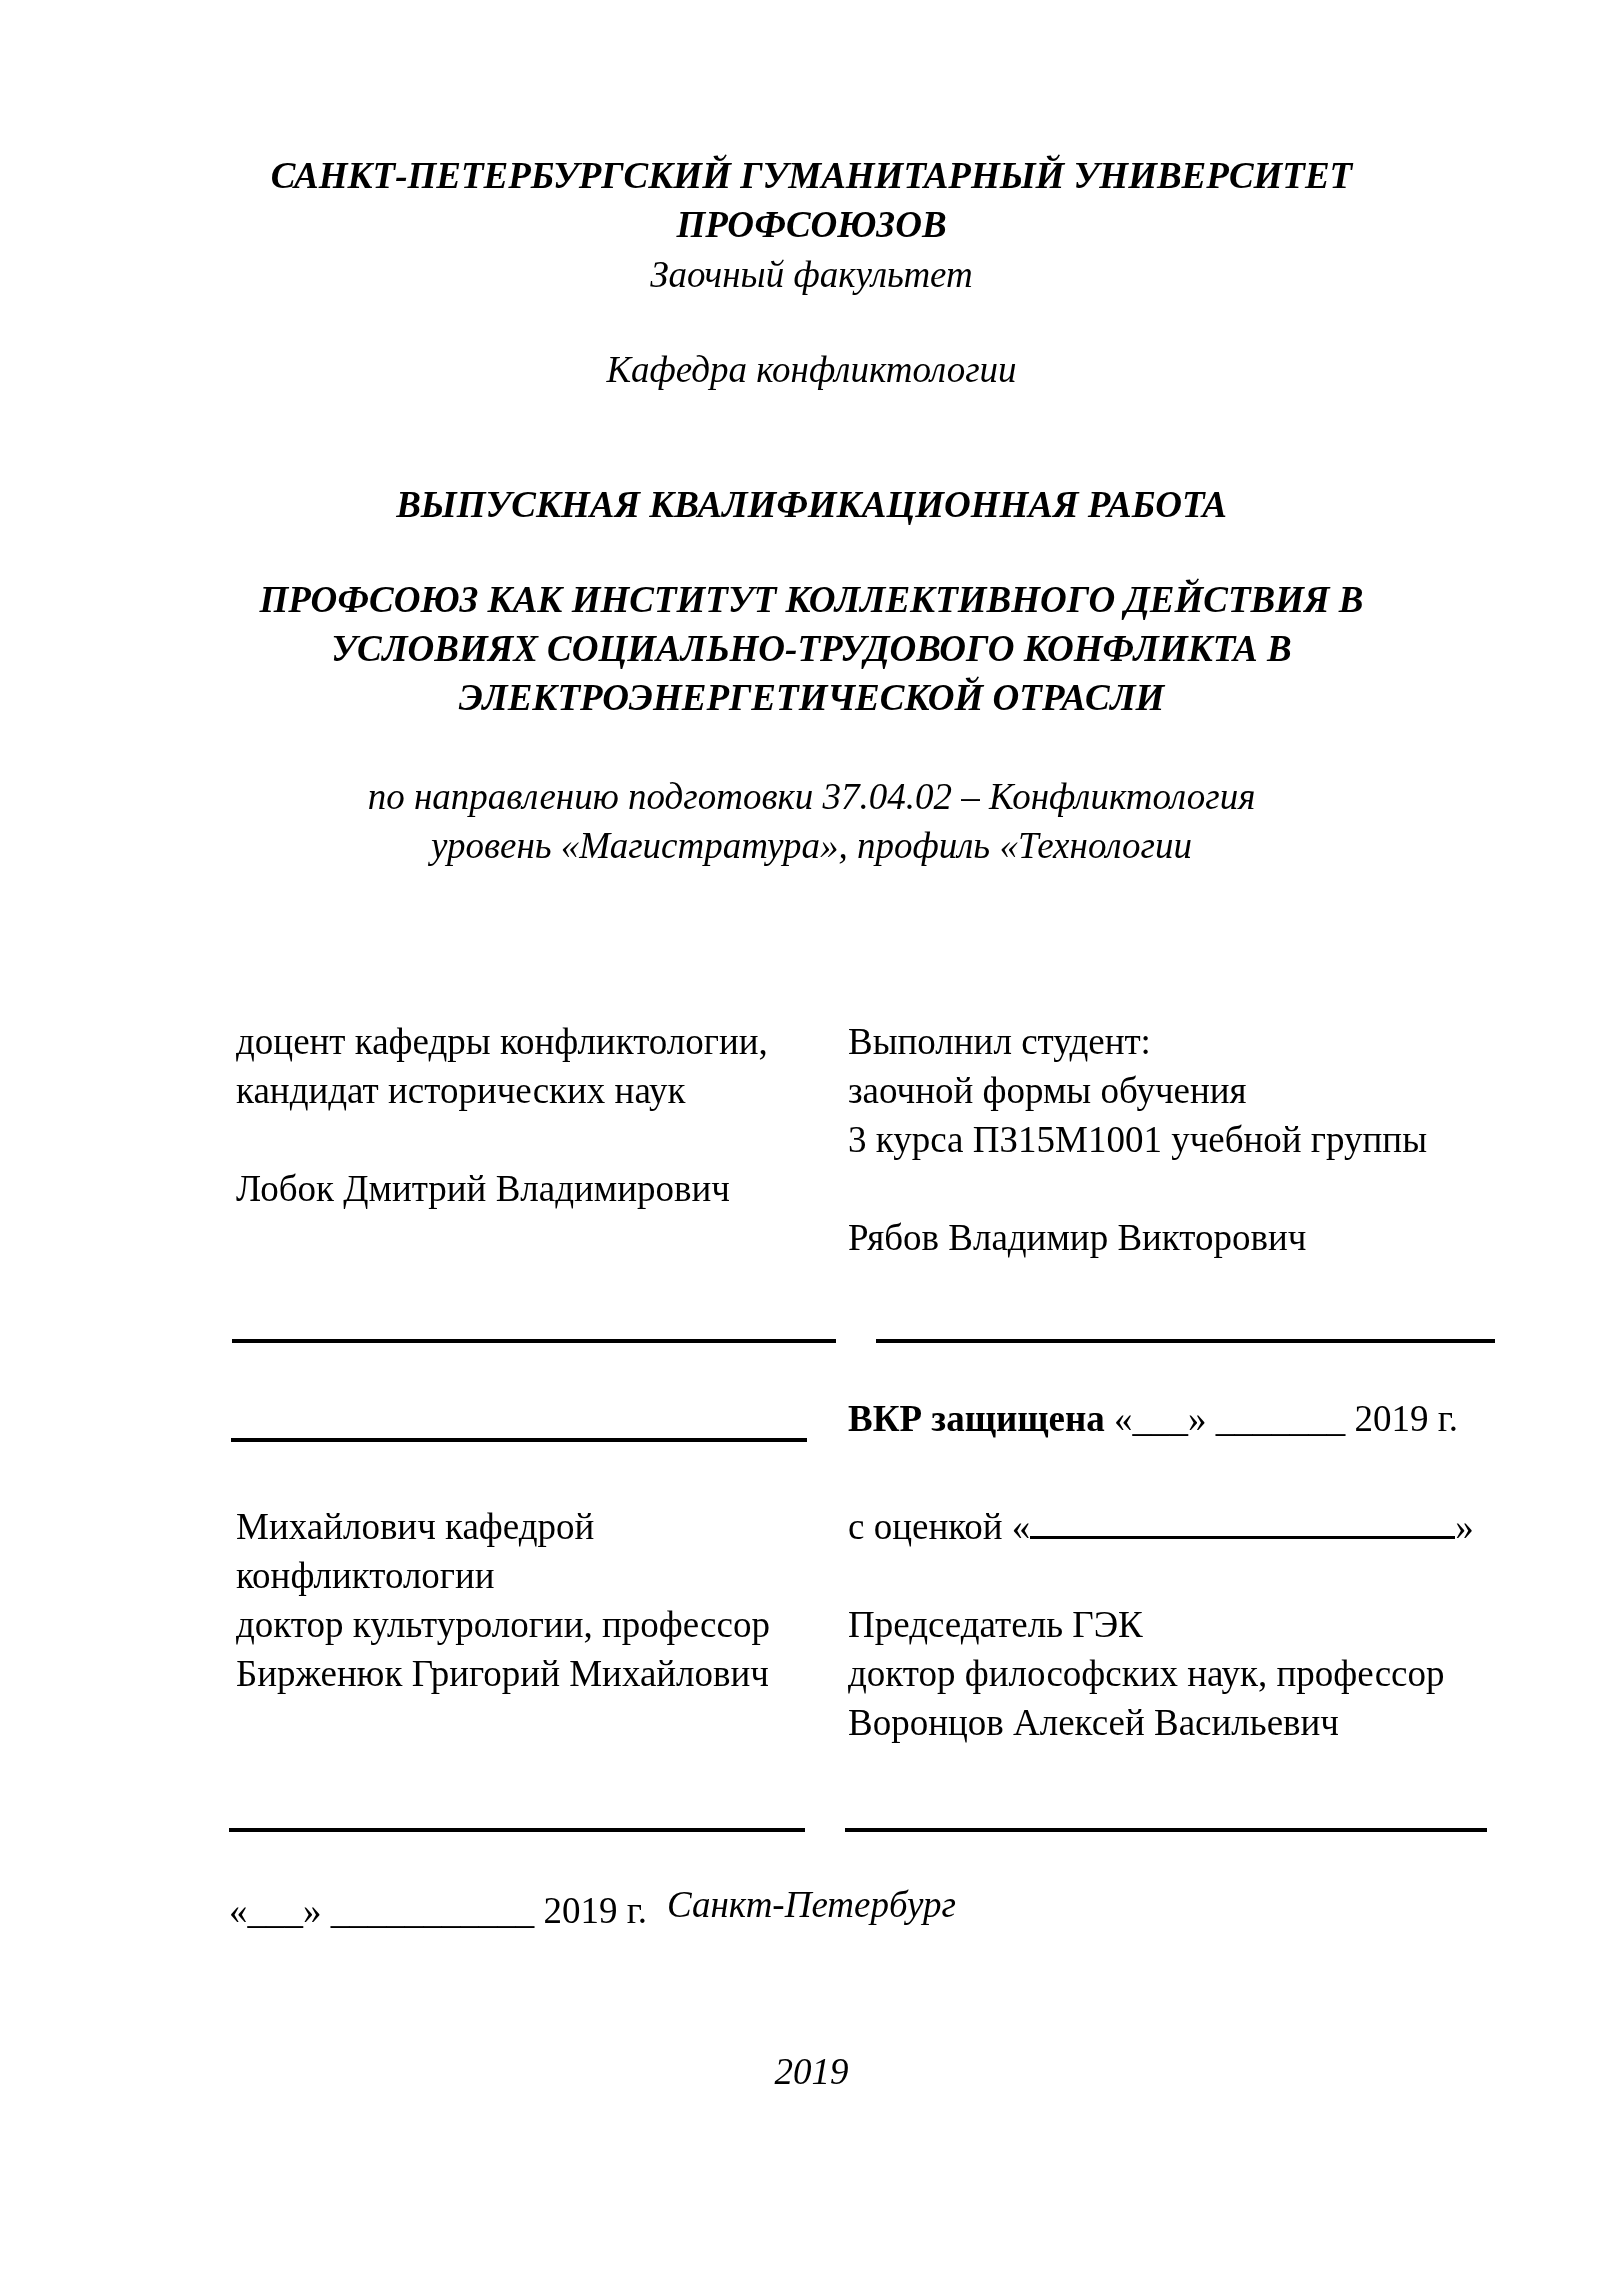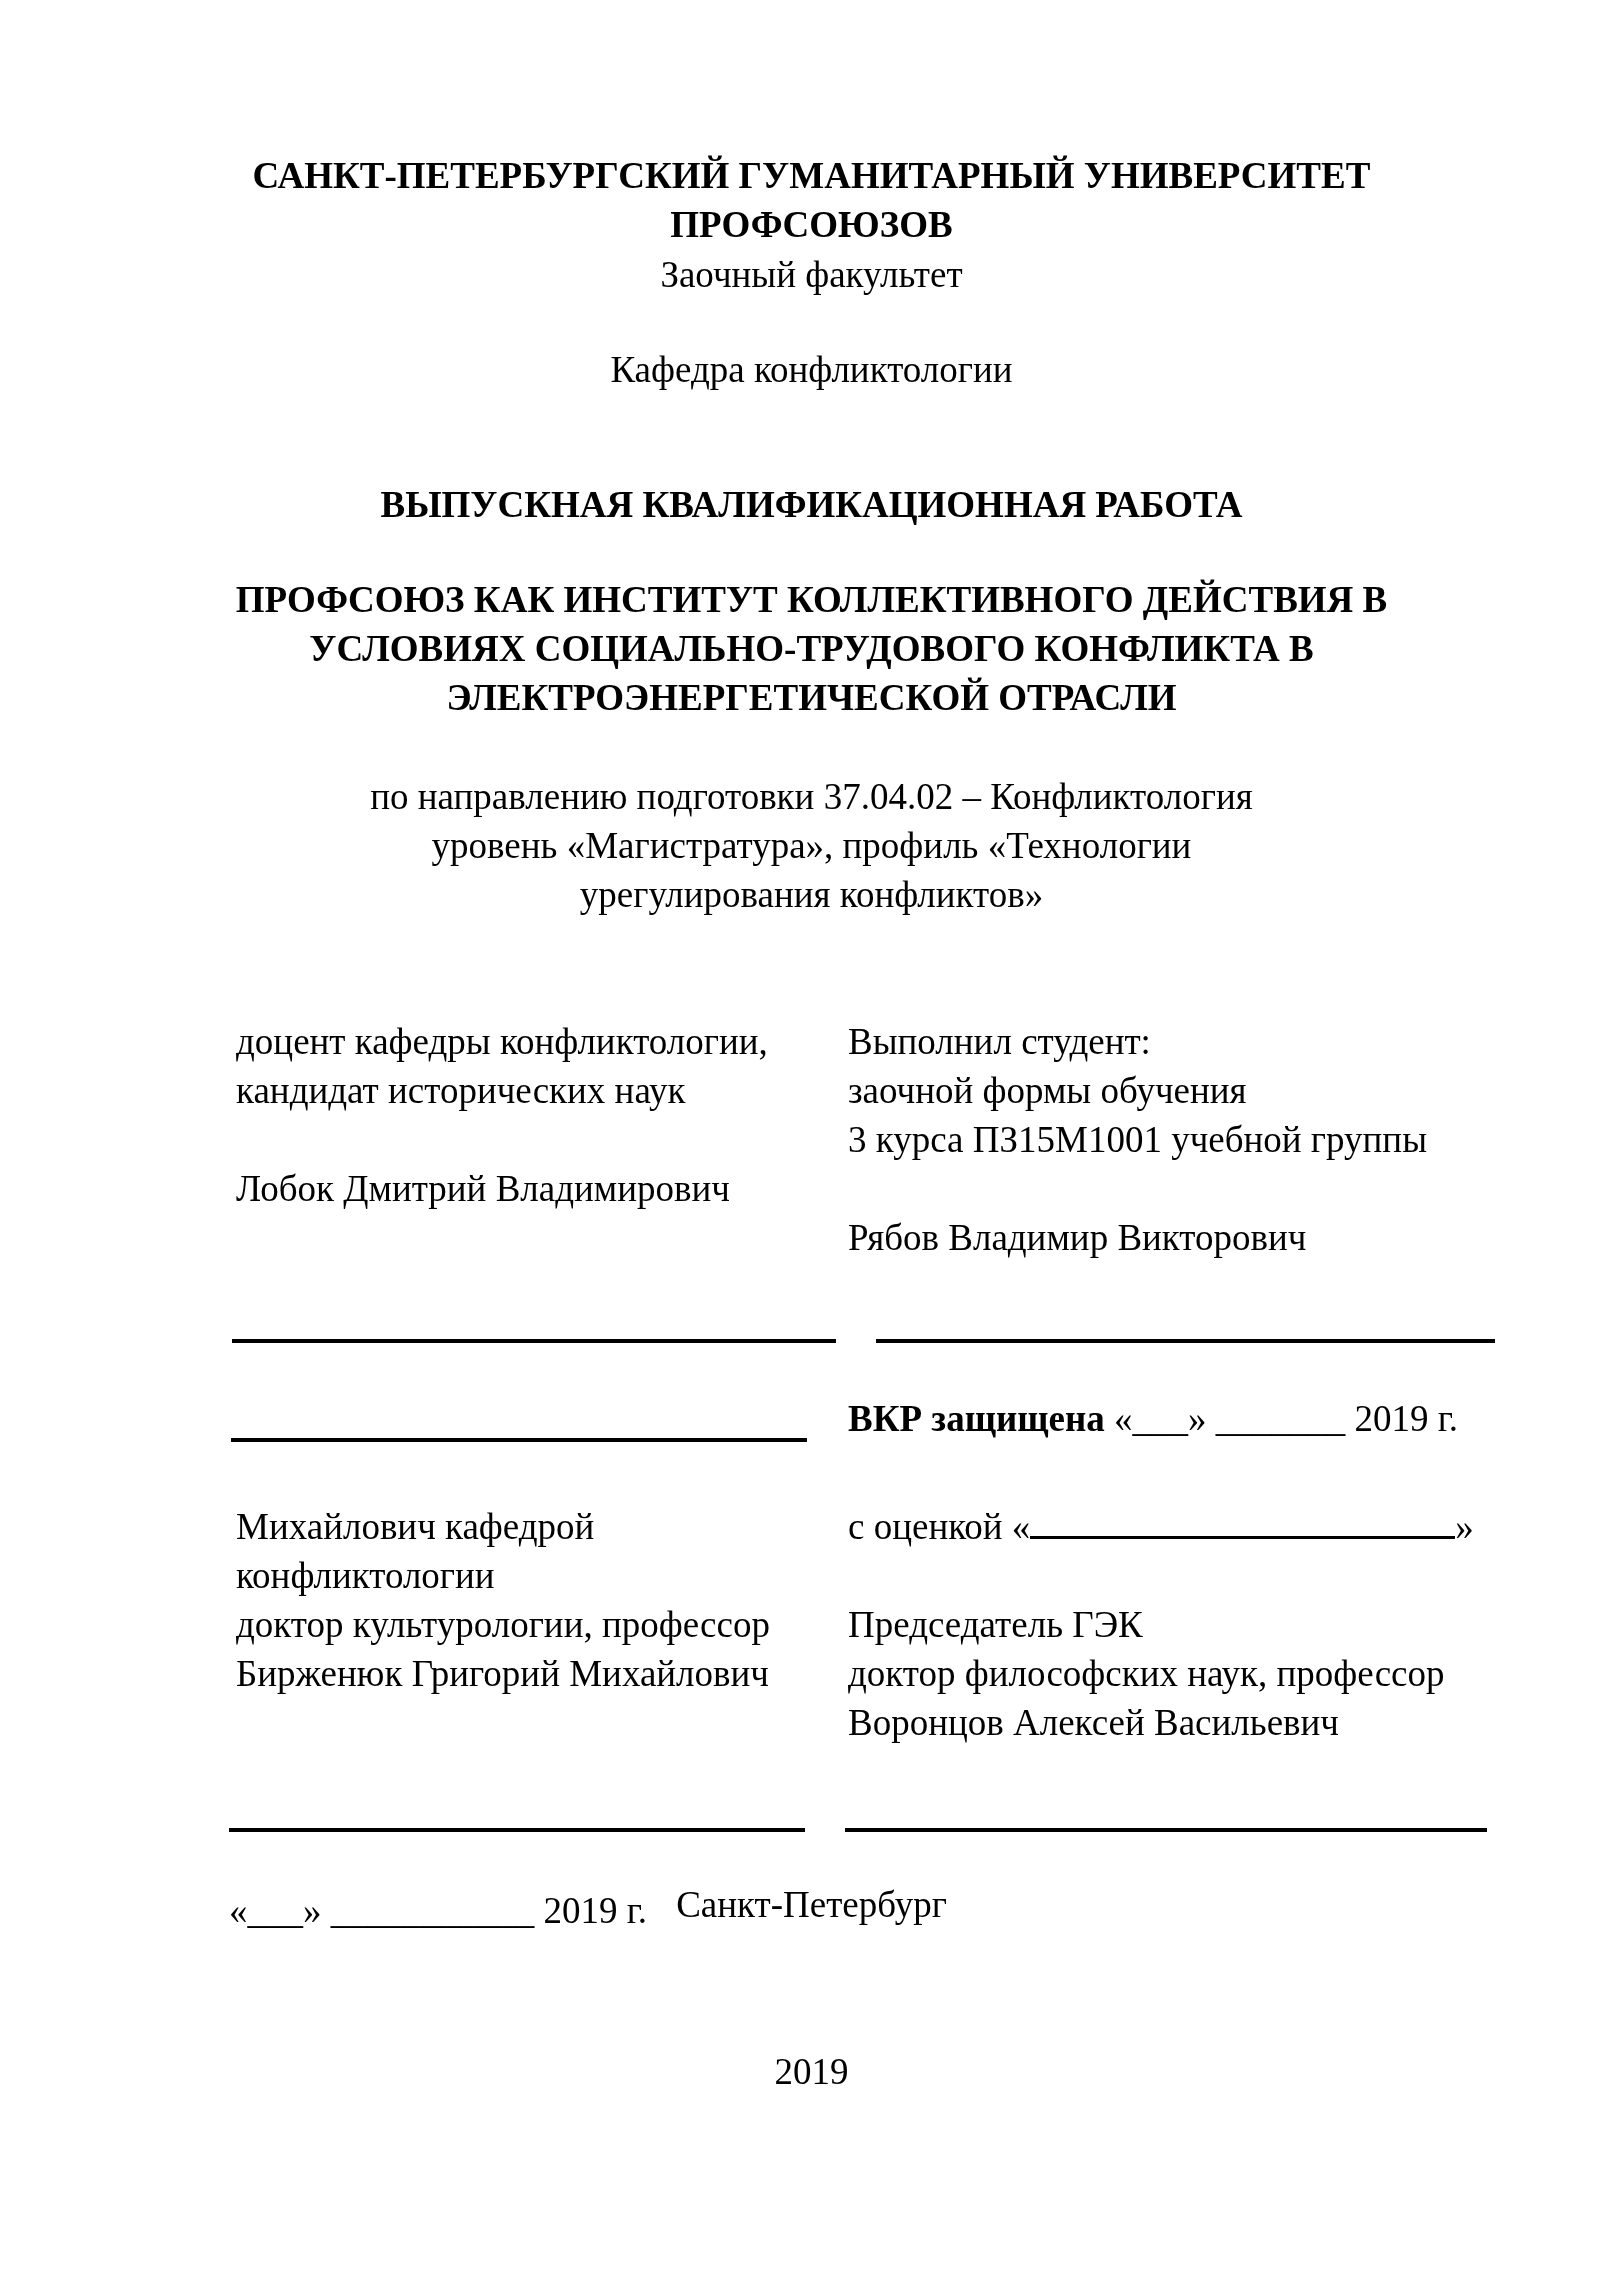--- a/index.html
+++ b/index.html
@@ -8,21 +8,21 @@
     width:1623px;height:2295px;
     background:#ffffff;
     color:#000000;
     font-family:"Liberation Serif","DejaVu Serif",serif;
     font-size:37px;
     line-height:49px;
     margin:0 auto;
     overflow:hidden;
   }
   .abs{position:absolute;}
-  .fullw{left:0;width:1623px;}
+  .fullw{left:0;width:1623px;font-style:italic;}
   .center{text-align:center;}
   .b{font-weight:bold;}
   .colL{left:236px;width:620px;}
   .colR{left:848px;width:675px;}
   .sig{position:absolute;height:3.9px;background:#000;}
   .blank-inline{
     display:inline-block;
     width:425px;height:31px;
     border-bottom:3.9px solid #000;
     vertical-align:baseline;
@@ -47,21 +47,20 @@
 
   <div class="abs fullw center b" style="top:575px">
     <div>ПРОФСОЮЗ КАК ИНСТИТУТ КОЛЛЕКТИВНОГО ДЕЙСТВИЯ В</div>
     <div>УСЛОВИЯХ СОЦИАЛЬНО-ТРУДОВОГО КОНФЛИКТА В</div>
     <div>ЭЛЕКТРОЭНЕРГЕТИЧЕСКОЙ ОТРАСЛИ</div>
   </div>
 
   <div class="abs fullw center" style="top:772px">
     <div>по направлению подготовки 37.04.02 – Конфликтология</div>
     <div>уровень «Магистратура», профиль «Технологии</div>
-    <div>урегулирования конфликтов»</div>
   </div>
 
   <div class="abs colL" style="top:1017px">
     <div>доцент кафедры конфликтологии,</div>
     <div>кандидат исторических наук</div>
     <div class="spacer"></div>
     <div>Лобок Дмитрий Владимирович</div>
   </div>
 
   <div class="abs colR" style="top:1017px">

